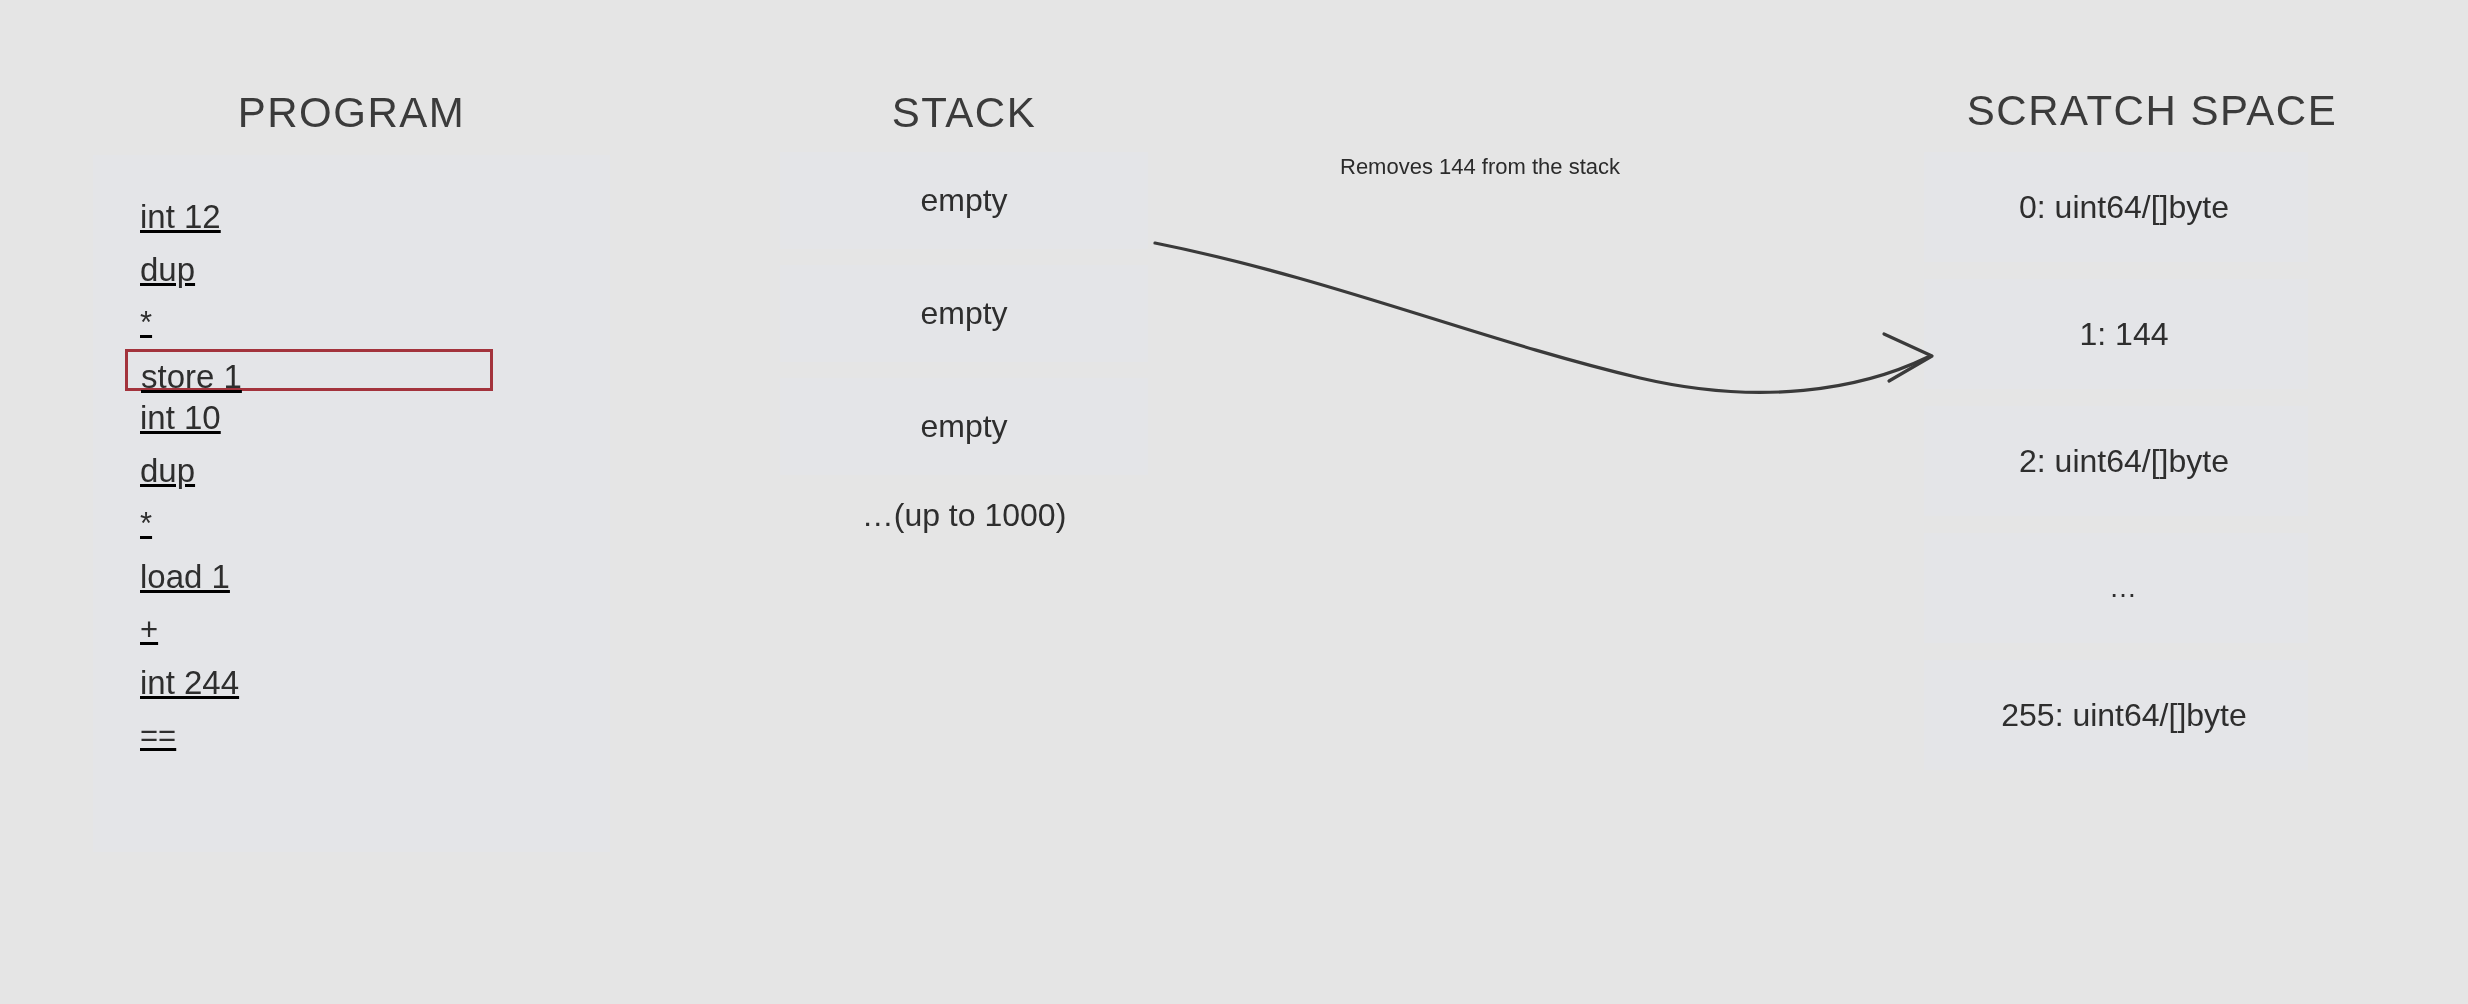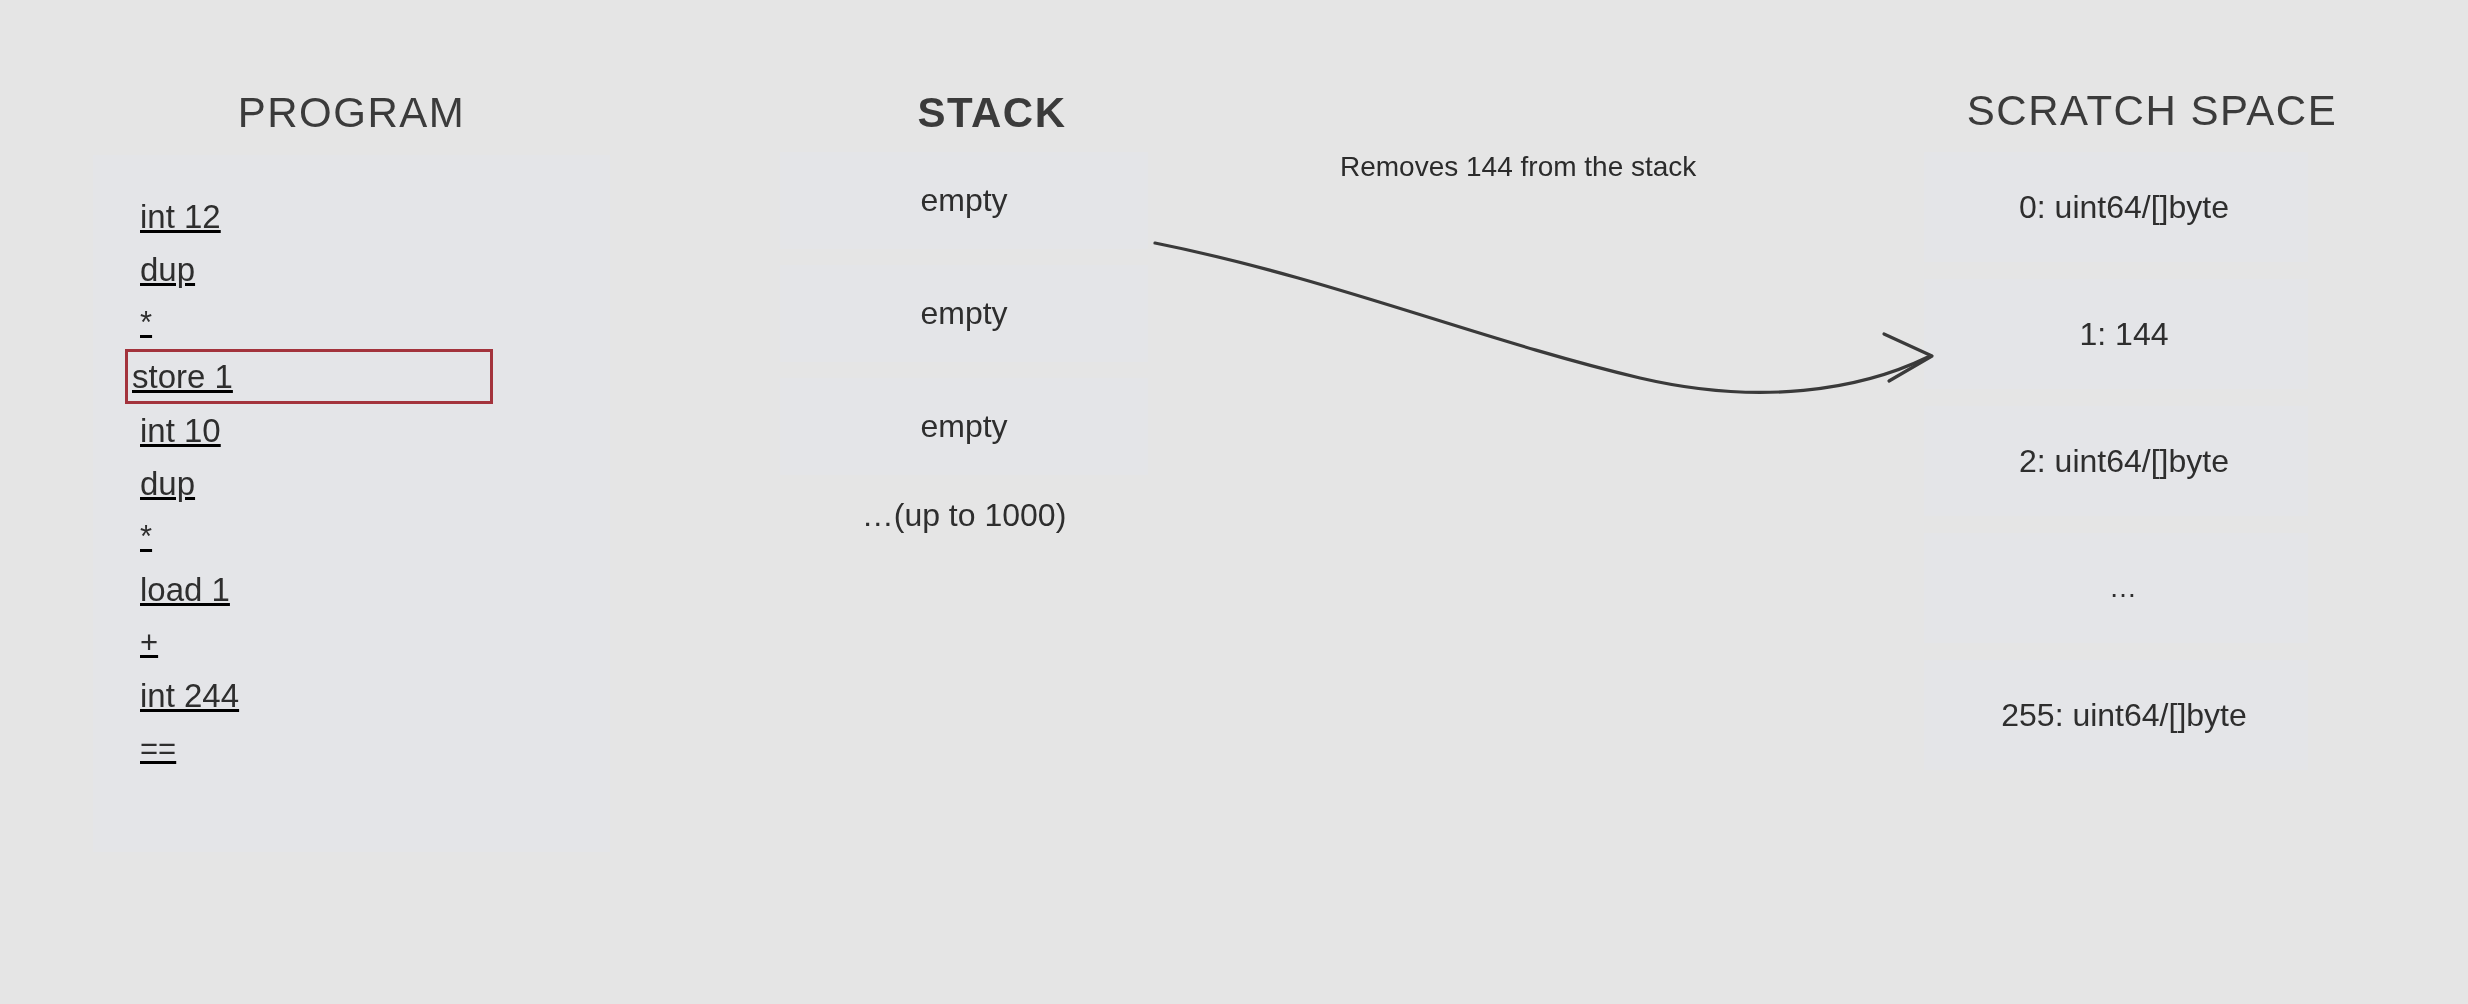--- a/index.html
+++ b/index.html
@@ -24,21 +24,21 @@
     position: absolute;
     font-size: 42px;
     letter-spacing: 1.5px;
     color: #3b3b3b;
     font-weight: 400;
     white-space: nowrap;
     text-align: center;
     line-height: 46px;
   }
   #heading-program { left: 93px;  top: 90px; width: 517px; }
-  #heading-stack   { left: 808px; top: 90px; width: 368px; font-weight: bold; }
+  #heading-stack   { left: 780px; top: 90px; width: 368px; }
   #heading-scratch { left: 1924px;top: 88px; width: 456px; }
 
   
   #program-panel {
     position: absolute;
     left: 93px;
     top: 155px;
     width: 517px;
     height: 697px;
     background: #e4e5e8;
@@ -58,23 +58,23 @@
     white-space: pre;
   }
   .program-line.op-symbol {
     font-size: 31px;
   }
   .program-line.highlighted {
     position: relative;
     box-sizing: border-box;
     border: 3px solid #a3333c;
     margin-left: -15px;
-    padding-left: 4px;
-    width: 368px;
-    height: 55px;
+    padding-left: 13px;
+    width: 368px;
+    height: 42px;
     line-height: 49px;
   }
 
   
   #stack-column {
     position: absolute;
     left: 780px;
     top: 152px;
     width: 324px;
   }
@@ -121,21 +121,21 @@
     font-size: 28px;
     letter-spacing: 2px;
   }
 
   
   #annotation {
     position: absolute;
     left: 1340px;
     top: 145px;
     width: 470px;
-    font-size: 28px;
+    font-size: 22px;
     line-height: 44px;
     color: #2b2b2b;
   }
   #annotation .anno-line { white-space: nowrap; }
 
   
   #arrow-layer {
     position: absolute;
     left: 0;
     top: 0;

